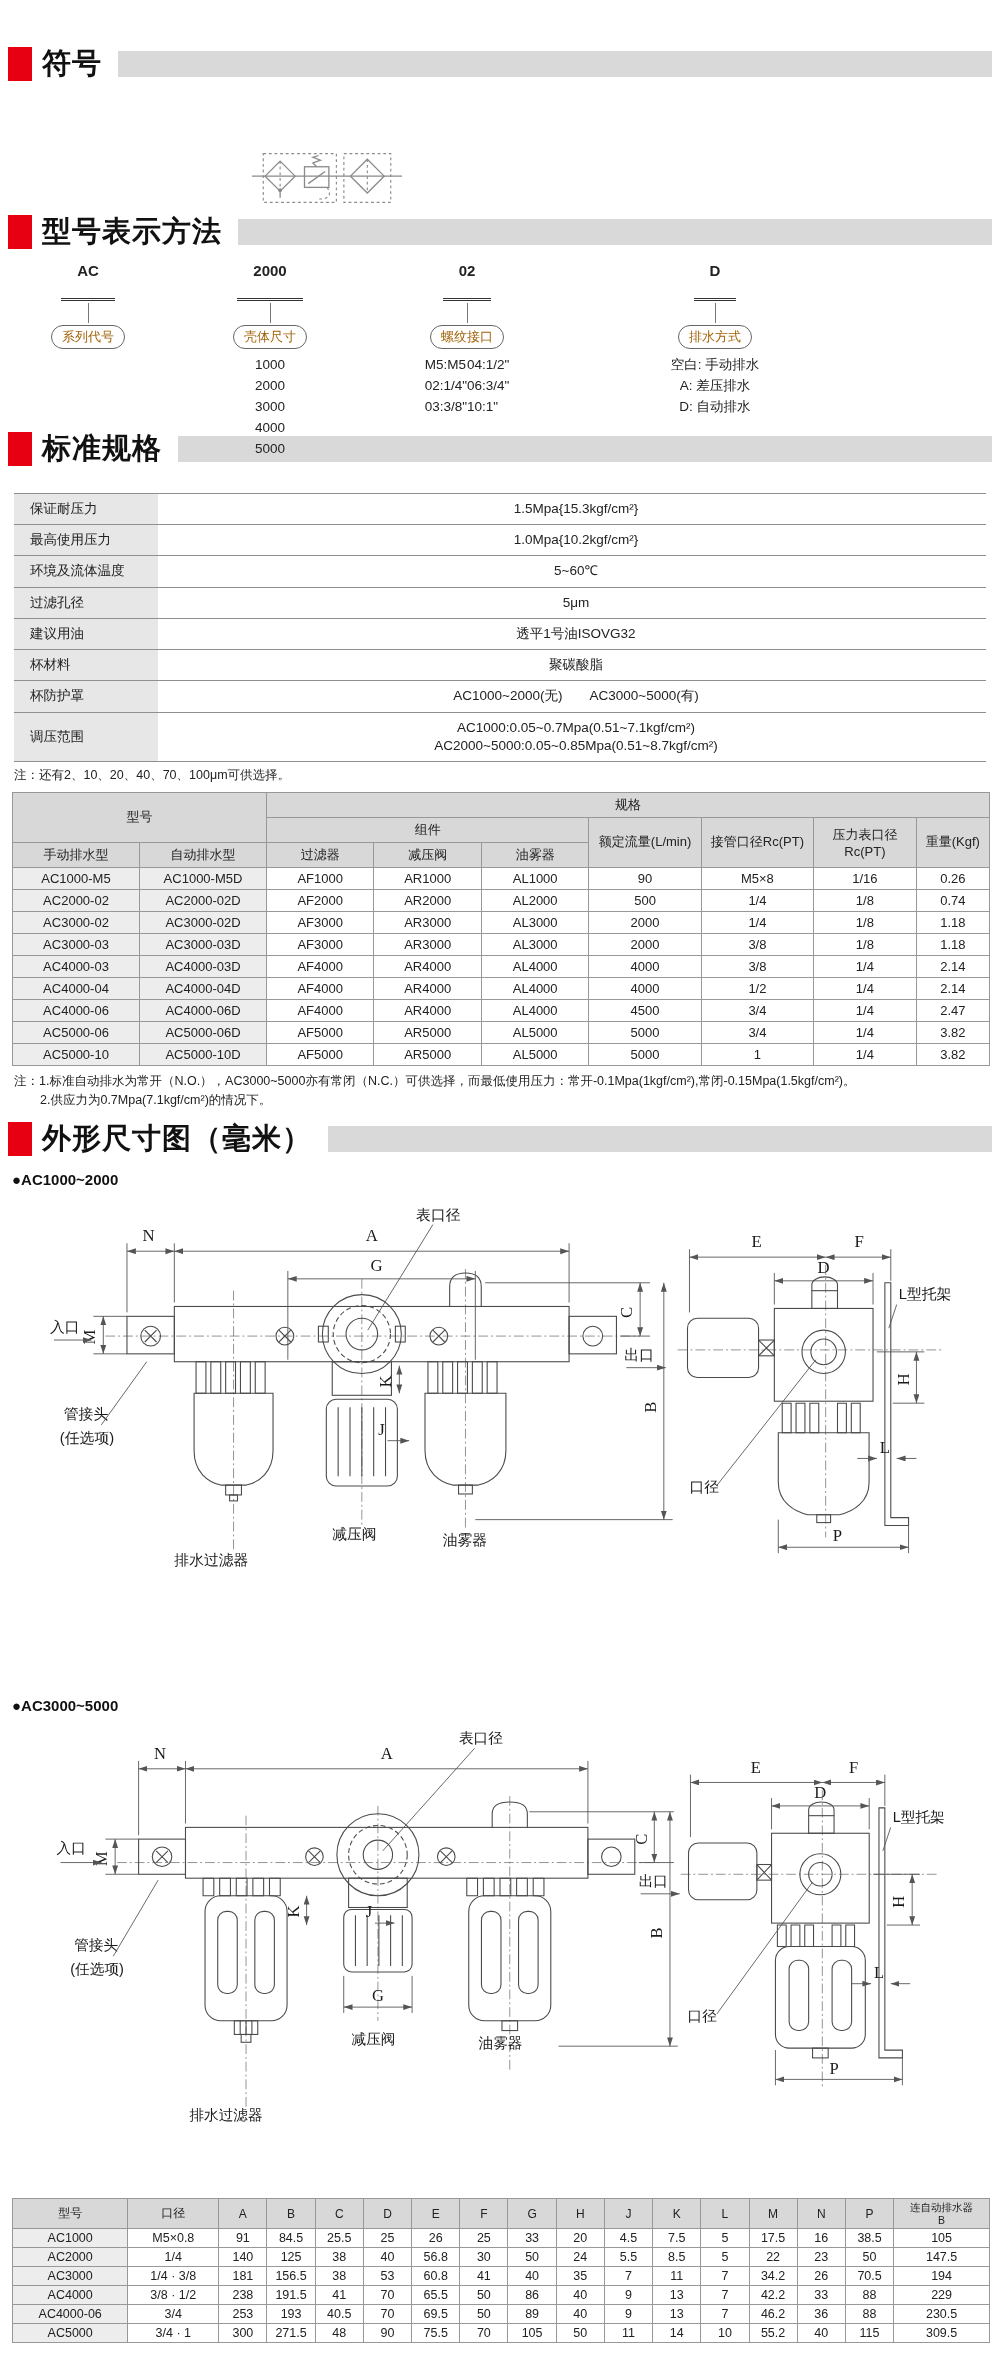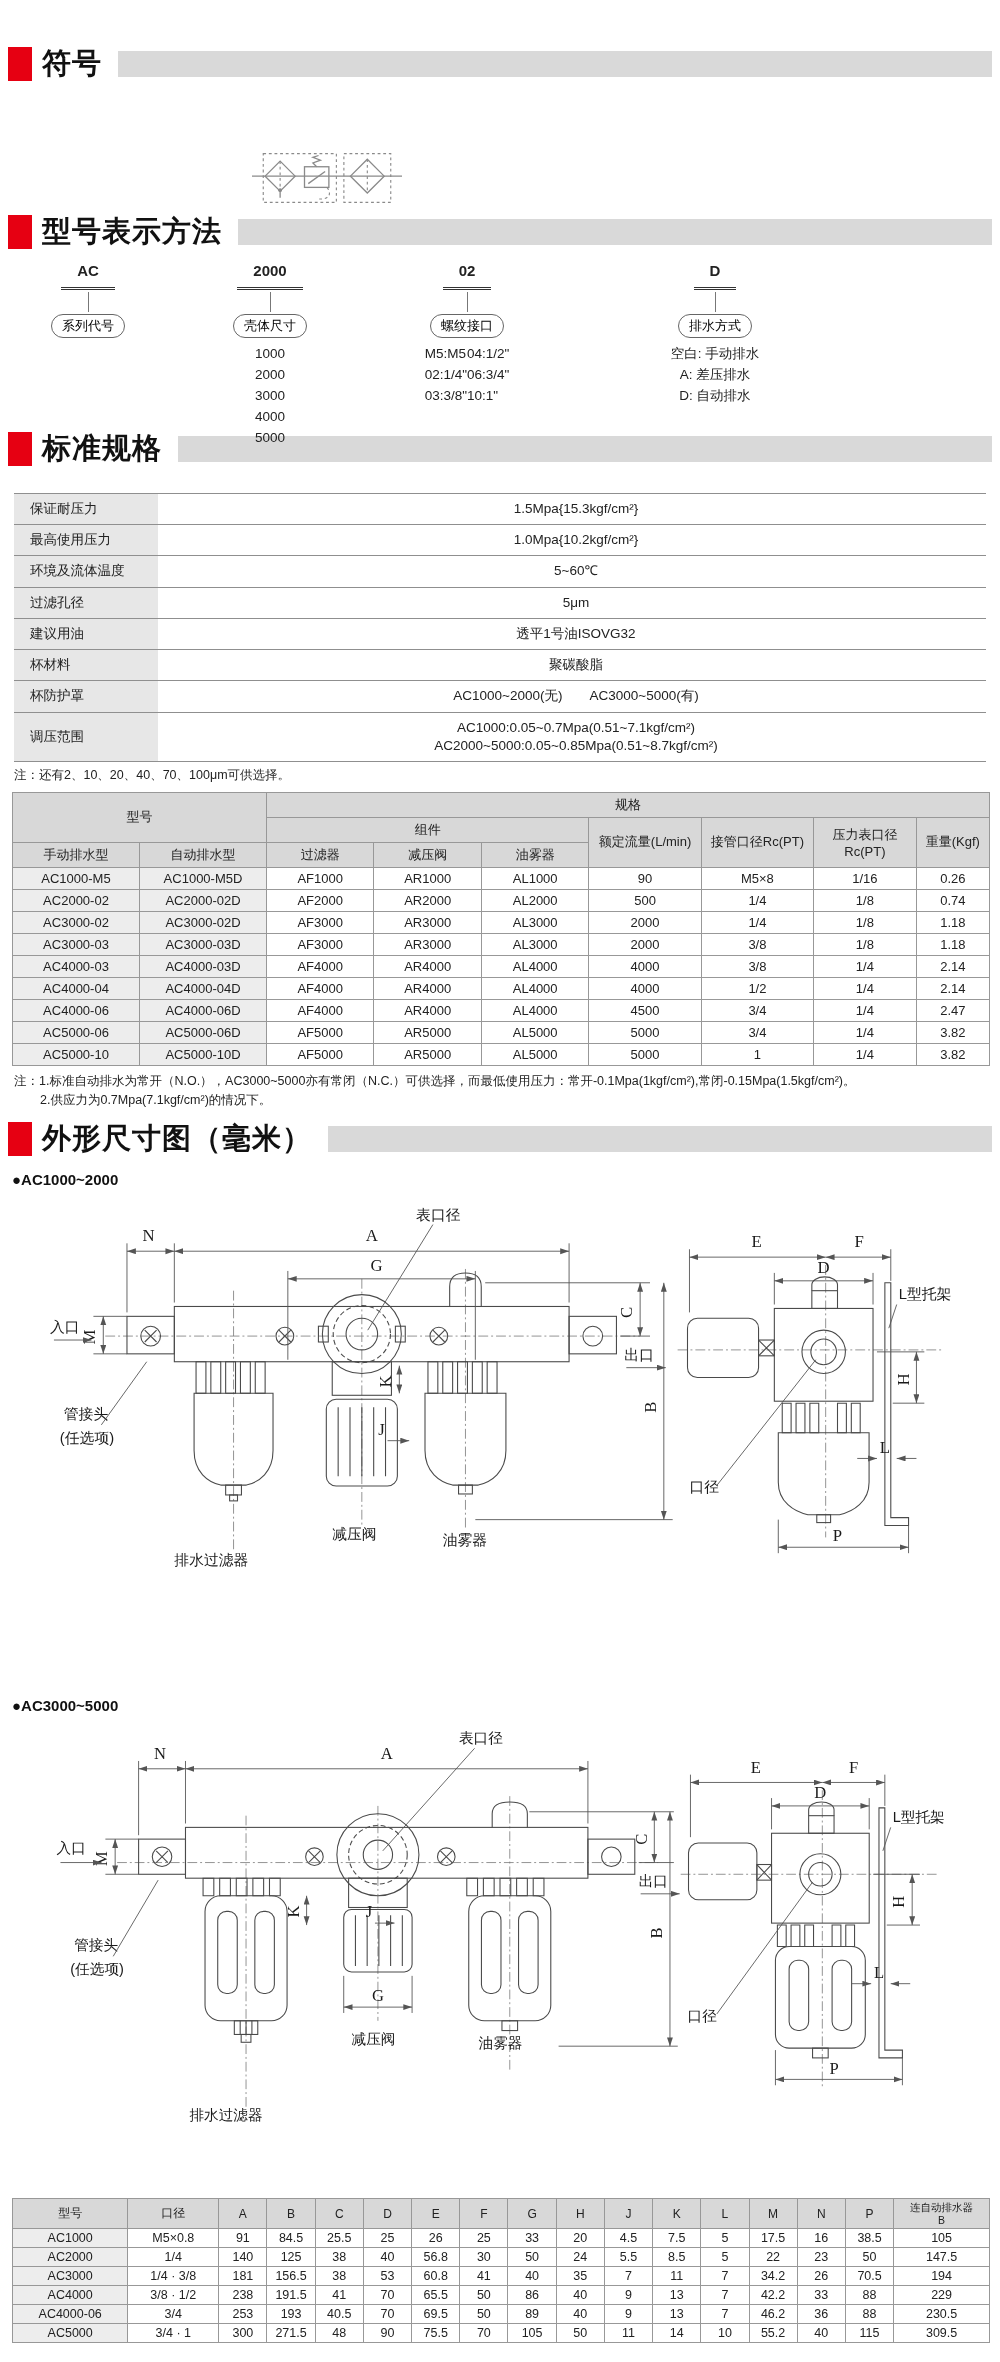--- a/index.html
+++ b/index.html
@@ -14,23 +14,23 @@
 
   
   .sym-svg{display:block;margin:64px 0 0 252px;}
   .sym-svg .s{fill:none;stroke:#8a8a8a;stroke-width:1.4;}
   .sym-svg .d{fill:none;stroke:#8a8a8a;stroke-width:1.2;stroke-dasharray:3 3;}
 
   
   .mdl{position:relative;height:150px;margin-top:10px;font-size:13.5px;}
   .md-col{position:absolute;top:0;text-align:center;}
   .md-code{font-weight:bold;font-size:15px;}
-  .md-code span{display:inline-block;border-bottom:3px double #333;padding:0 16px 8px 16px;}
+  .md-code span{display:inline-block;border-bottom:3px double #333;padding:0 16px 19px 16px;}
   .md-tick{width:1px;height:20px;background:#777;margin:2px auto 2px auto;}
-  .md-pill{display:table;margin:0 auto;border:1.3px solid #666;border-radius:13px;padding:2px 10px;font-size:13px;color:#000000;}
+  .md-pill{display:table;margin:0 auto;border:1.3px solid #666;border-radius:13px;padding:2px 10px;font-size:13px;color:#a16207;}
   .md-opts{display:table;margin:6px auto 0 auto;text-align:center;line-height:1.55;color:#222;}
   .md-opts2{display:flex;justify-content:center;margin-top:6px;text-align:left;line-height:1.55;}
 
   
   .spec{width:972px;margin:24px 0 0 14px;border-top:1px solid #8f8f8f;}
   .spec-row{display:flex;border-bottom:1px solid #8f8f8f;align-items:stretch;}
   .spec-label{width:152px;background:#e7e7e7;padding:6px 0 6px 16px;font-size:13.5px;box-sizing:border-box;border-right:8px solid #fff;}
   .spec-value{flex:1;text-align:center;padding:6px 0;font-size:13.5px;white-space:pre-line;line-height:1.35;}
   .note{font-size:12.5px;color:#222;margin:5px 0 0 14px;}
 

